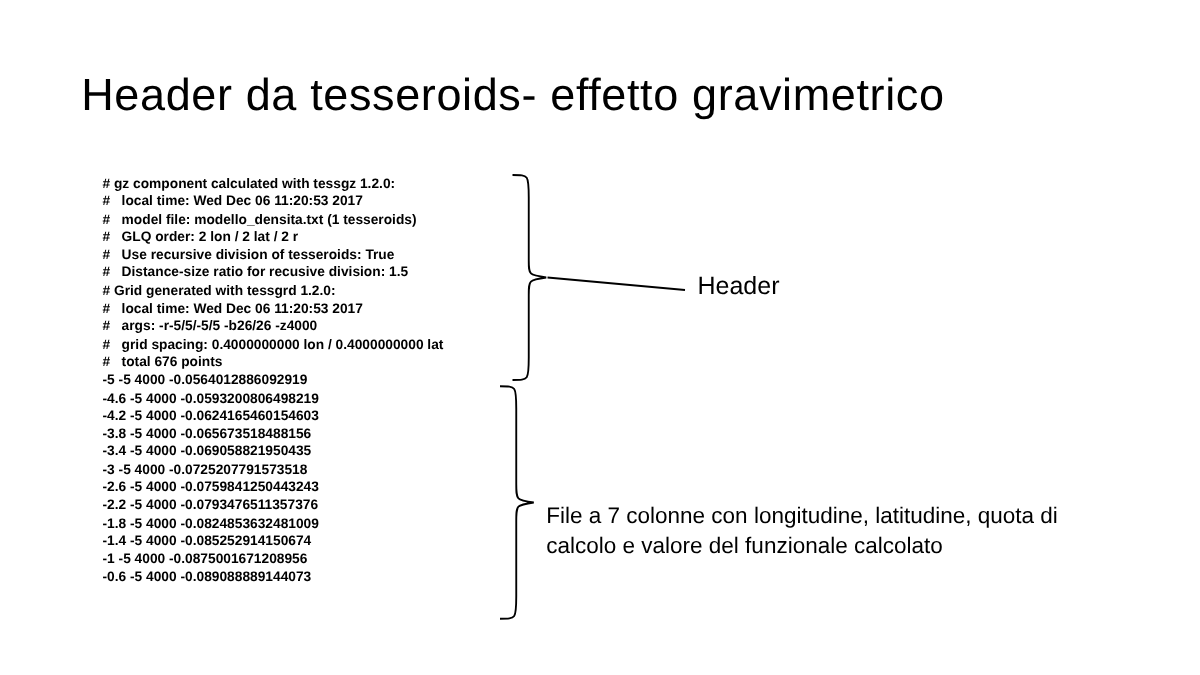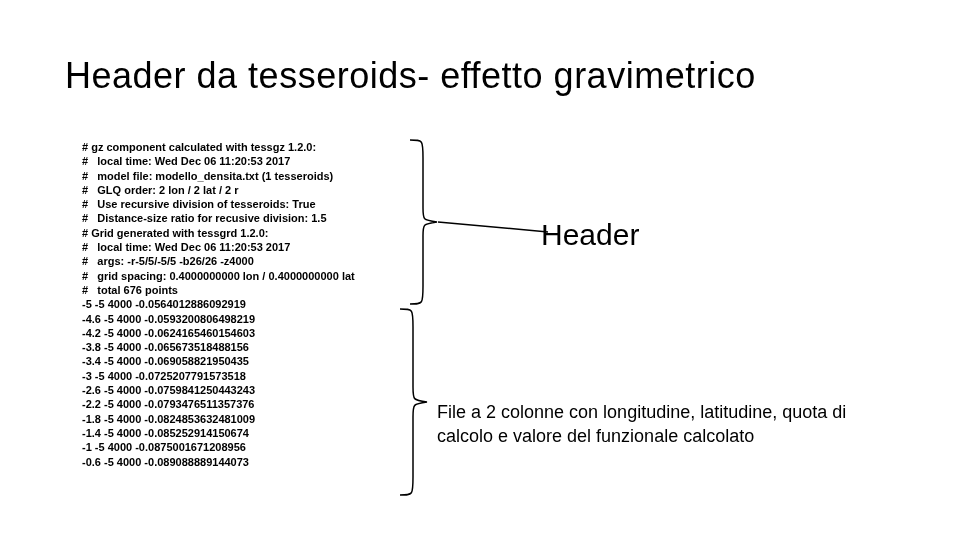--- a/index.html
+++ b/index.html
@@ -31,23 +31,23 @@
     white-space: pre;
   }
   .brace {
     position: absolute;
     stroke: #000;
     stroke-width: 1.5;
     fill: none;
   }
   .label-header {
     position: absolute;
-    left: 541px;
+    left: 558px;
     top: 218px;
-    font-size: 30px;
+    font-size: 20px;
     font-weight: 400;
   }
   .label-desc {
     position: absolute;
     left: 437px;
     top: 400px;
     font-size: 18px;
     font-weight: 400;
     line-height: 1.35;
     width: 460px;
@@ -101,13 +101,13 @@
            C 18 2, 18 2, 18 20
            L 18 80
            C 18 93, 18 93, 32 95
            C 18 97, 18 97, 18 110
            L 18 170
            C 18 188, 18 188, 5 188"></path>
 </svg>
 
 <div class="label-header">Header</div>
 
-<div class="label-desc">File a 2 colonne con longitudine, latitudine, quota di calcolo e valore del funzionale calcolato</div>
+<div class="label-desc">File a 7 colonne con longitudine, latitudine, quota di calcolo e valore del funzionale calcolato</div>
 
 </body></html>

